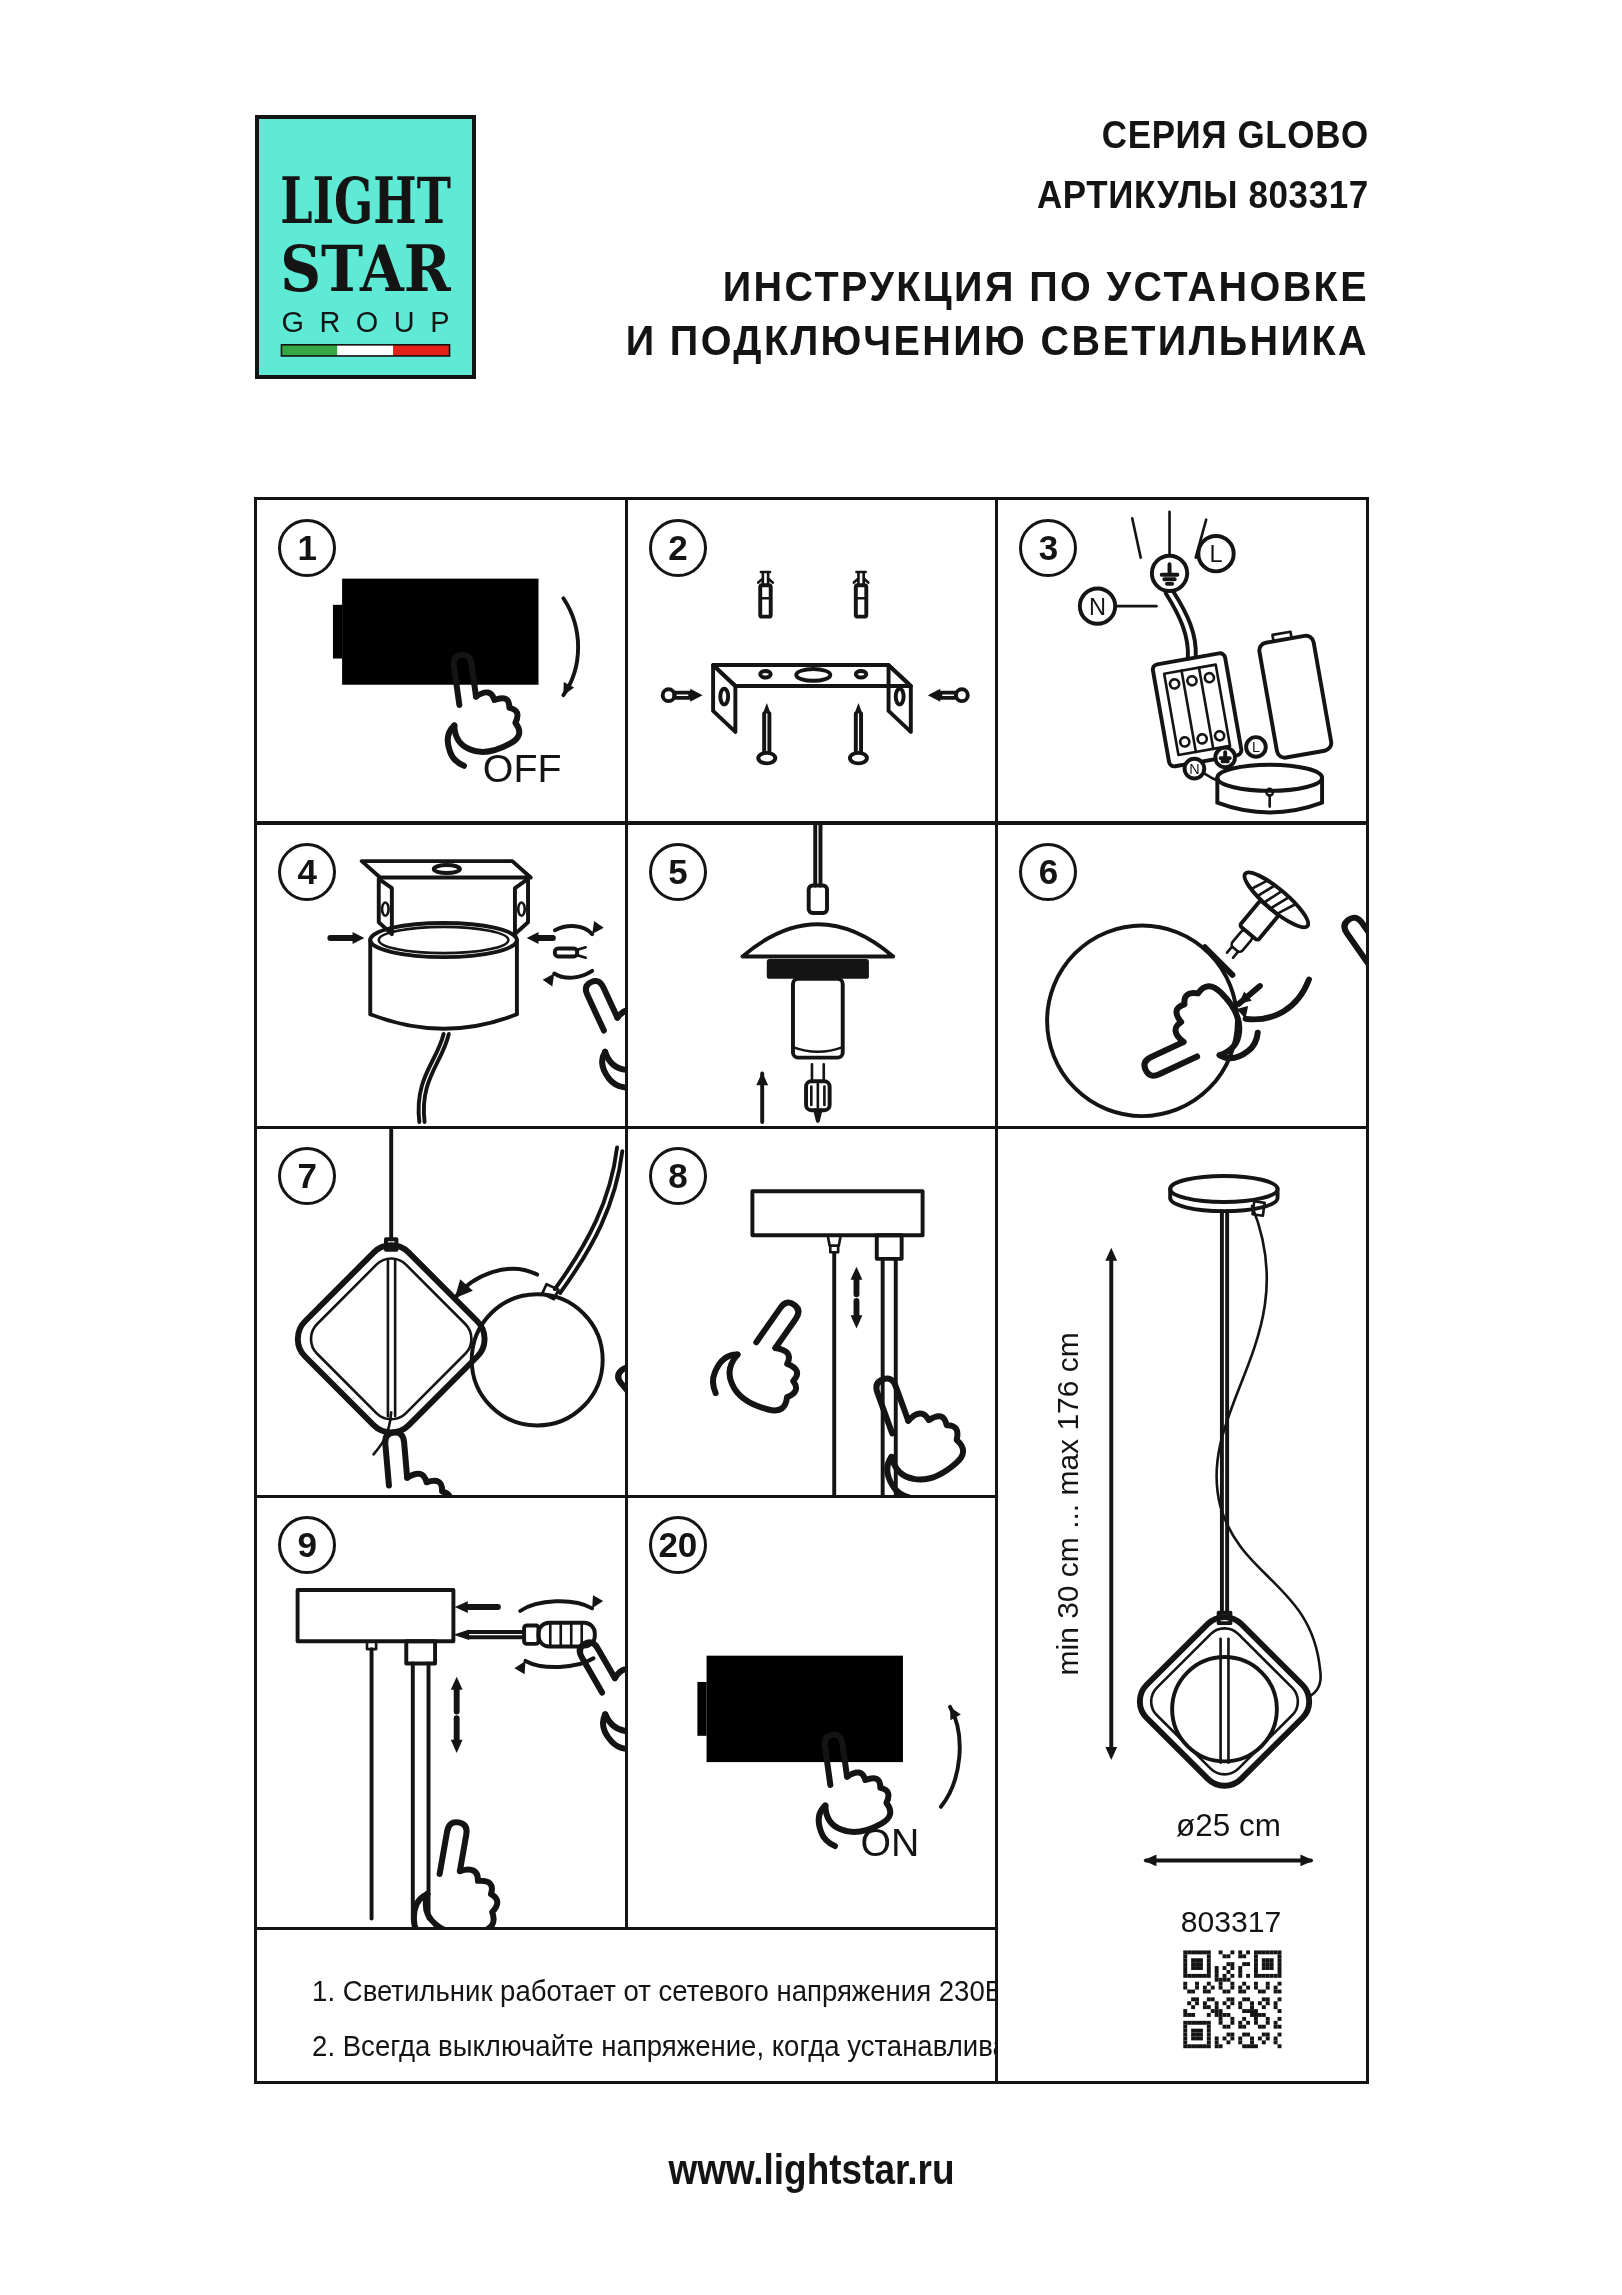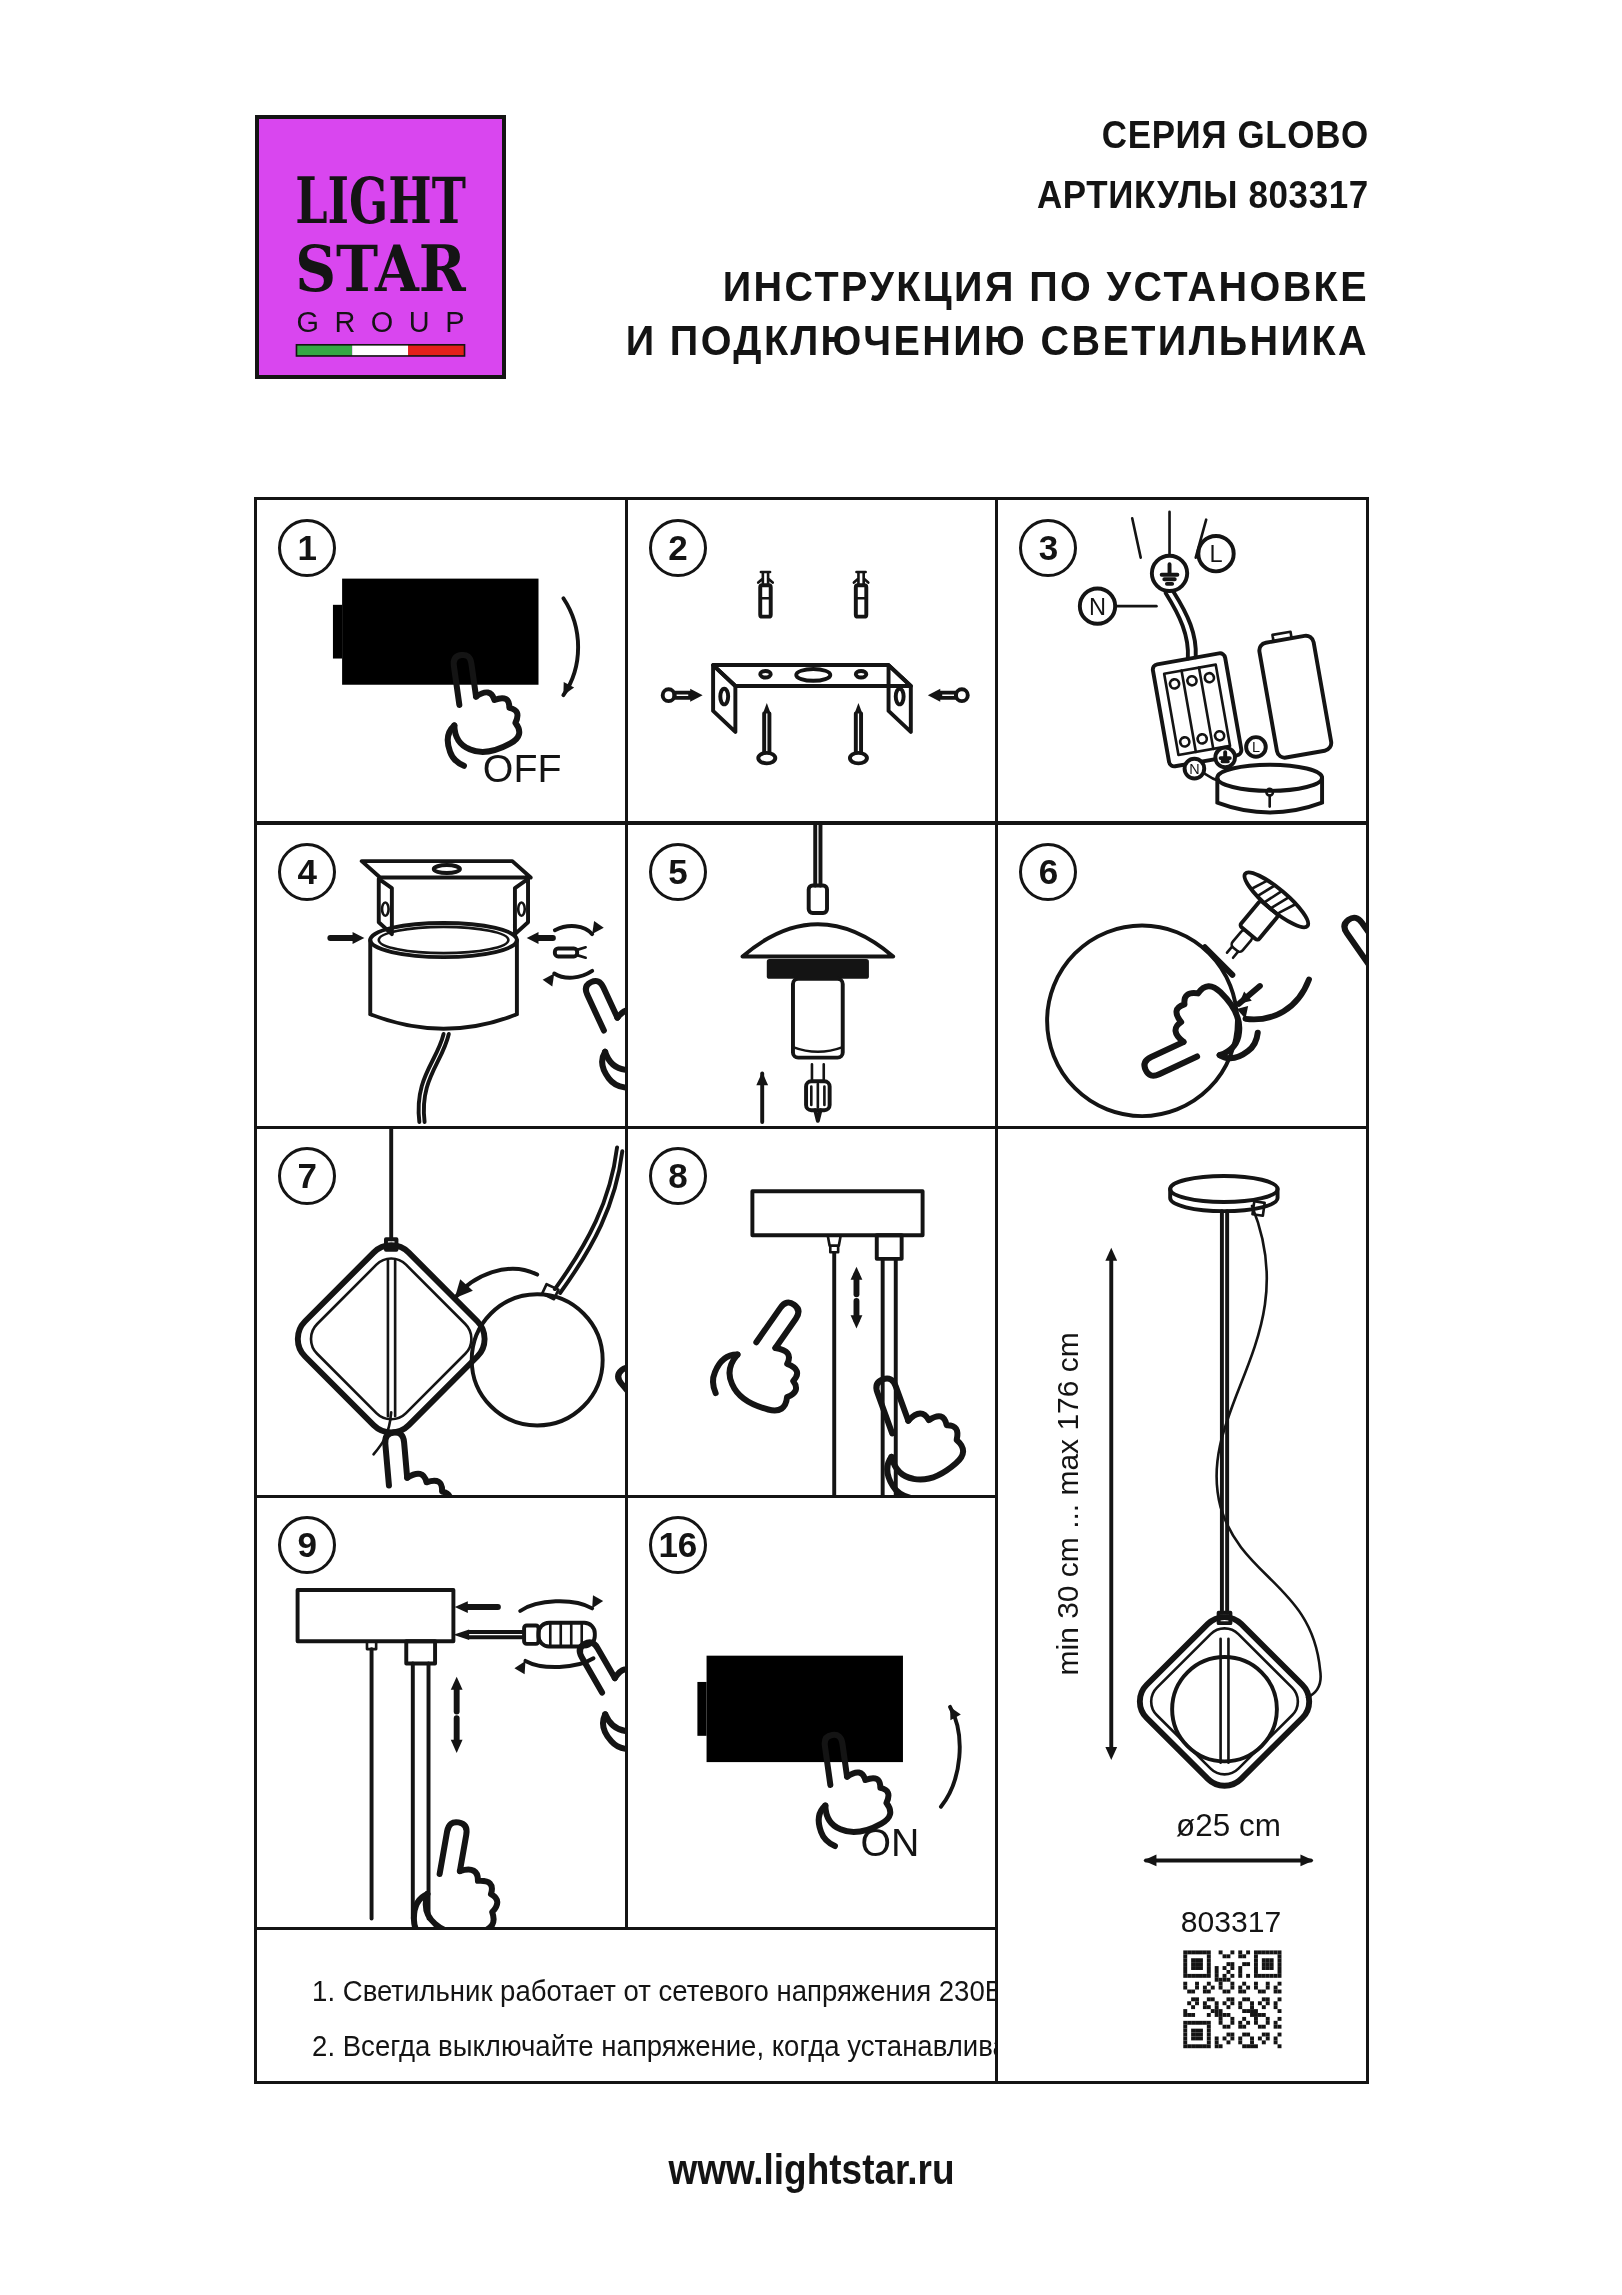--- a/index.html
+++ b/index.html
@@ -1,21 +1,21 @@
 <!DOCTYPE html>
 <html style="font-size:10.5px"><head>
 <meta charset="utf-8">
 <style>
   html,body{margin:0;padding:0;background:#888;}
   .page{position:relative;width:1623px;height:2295px;background:#ffffff;
         font-family:"Liberation Sans",sans-serif;color:#141414;overflow:hidden;}
 
   
-  .logo{position:absolute;left:255px;top:115px;width:251px;height:264px;
-        border:4.6px solid #141414;box-sizing:border-box;background:#d946ef;}
+  .logo{position:absolute;left:255px;top:115px;width:221px;height:264px;
+        border:4.6px solid #141414;box-sizing:border-box;background:#5eead4;}
   .logo svg{width:100%;height:100%;}
   .logo text{fill:#141414;}
 
   .title-block{position:absolute;right:254px;top:105px;text-align:right;
                transform:scaleX(0.92);transform-origin:100% 0;}
   .title-line{font-size:38px;font-weight:bold;line-height:60px;letter-spacing:0.7px;white-space:nowrap;}
   .subtitle{margin-top:34px;}
   .subtitle-line{font-size:43px;font-weight:bold;line-height:54px;letter-spacing:2.6px;white-space:nowrap;}
 
   
@@ -639,21 +639,21 @@
         <path class="thick" d="M305,325 V285"></path>
           <polygon points="296,292 305,272 314,292"></polygon>
         <path class="thick" d="M305,335 V375"></path>
           <polygon points="296,368 305,388 314,368"></polygon>
         <use href="#hand" data-name="hand-icon" transform="translate(430,252) scale(1.55) rotate(-30)"></use>
         <use href="#hand" data-name="hand-icon" transform="translate(230,470) scale(1.65) rotate(10)"></use>
       </svg>
     </div>
 
     <div class="cell" data-name="step-10-cell">
-      <div class="badge" data-name="step-10-number">16</div>
+      <div class="badge" data-name="step-10-number">20</div>
       <svg class="illus" viewBox="0 0 561 653" preserveAspectRatio="none" data-name="step-10-illustration-breaker-on">
         <use href="#breaker" transform="translate(120,240)"></use>
         <use href="#hand" data-name="hand-icon" transform="translate(238,362) scale(1.5) rotate(-8)"></use>
         <path d="M478,470 C510,430 516,360 492,318"></path>
         <polygon transform="rotate(-28 492 318)" points="483,336 492,318 501,336"></polygon>
         <text data-name="on-label" x="355" y="545" font-size="60">ON</text>
       </svg>
     </div>
 
     <div class="cell cell-notes" data-name="notes-cell">

